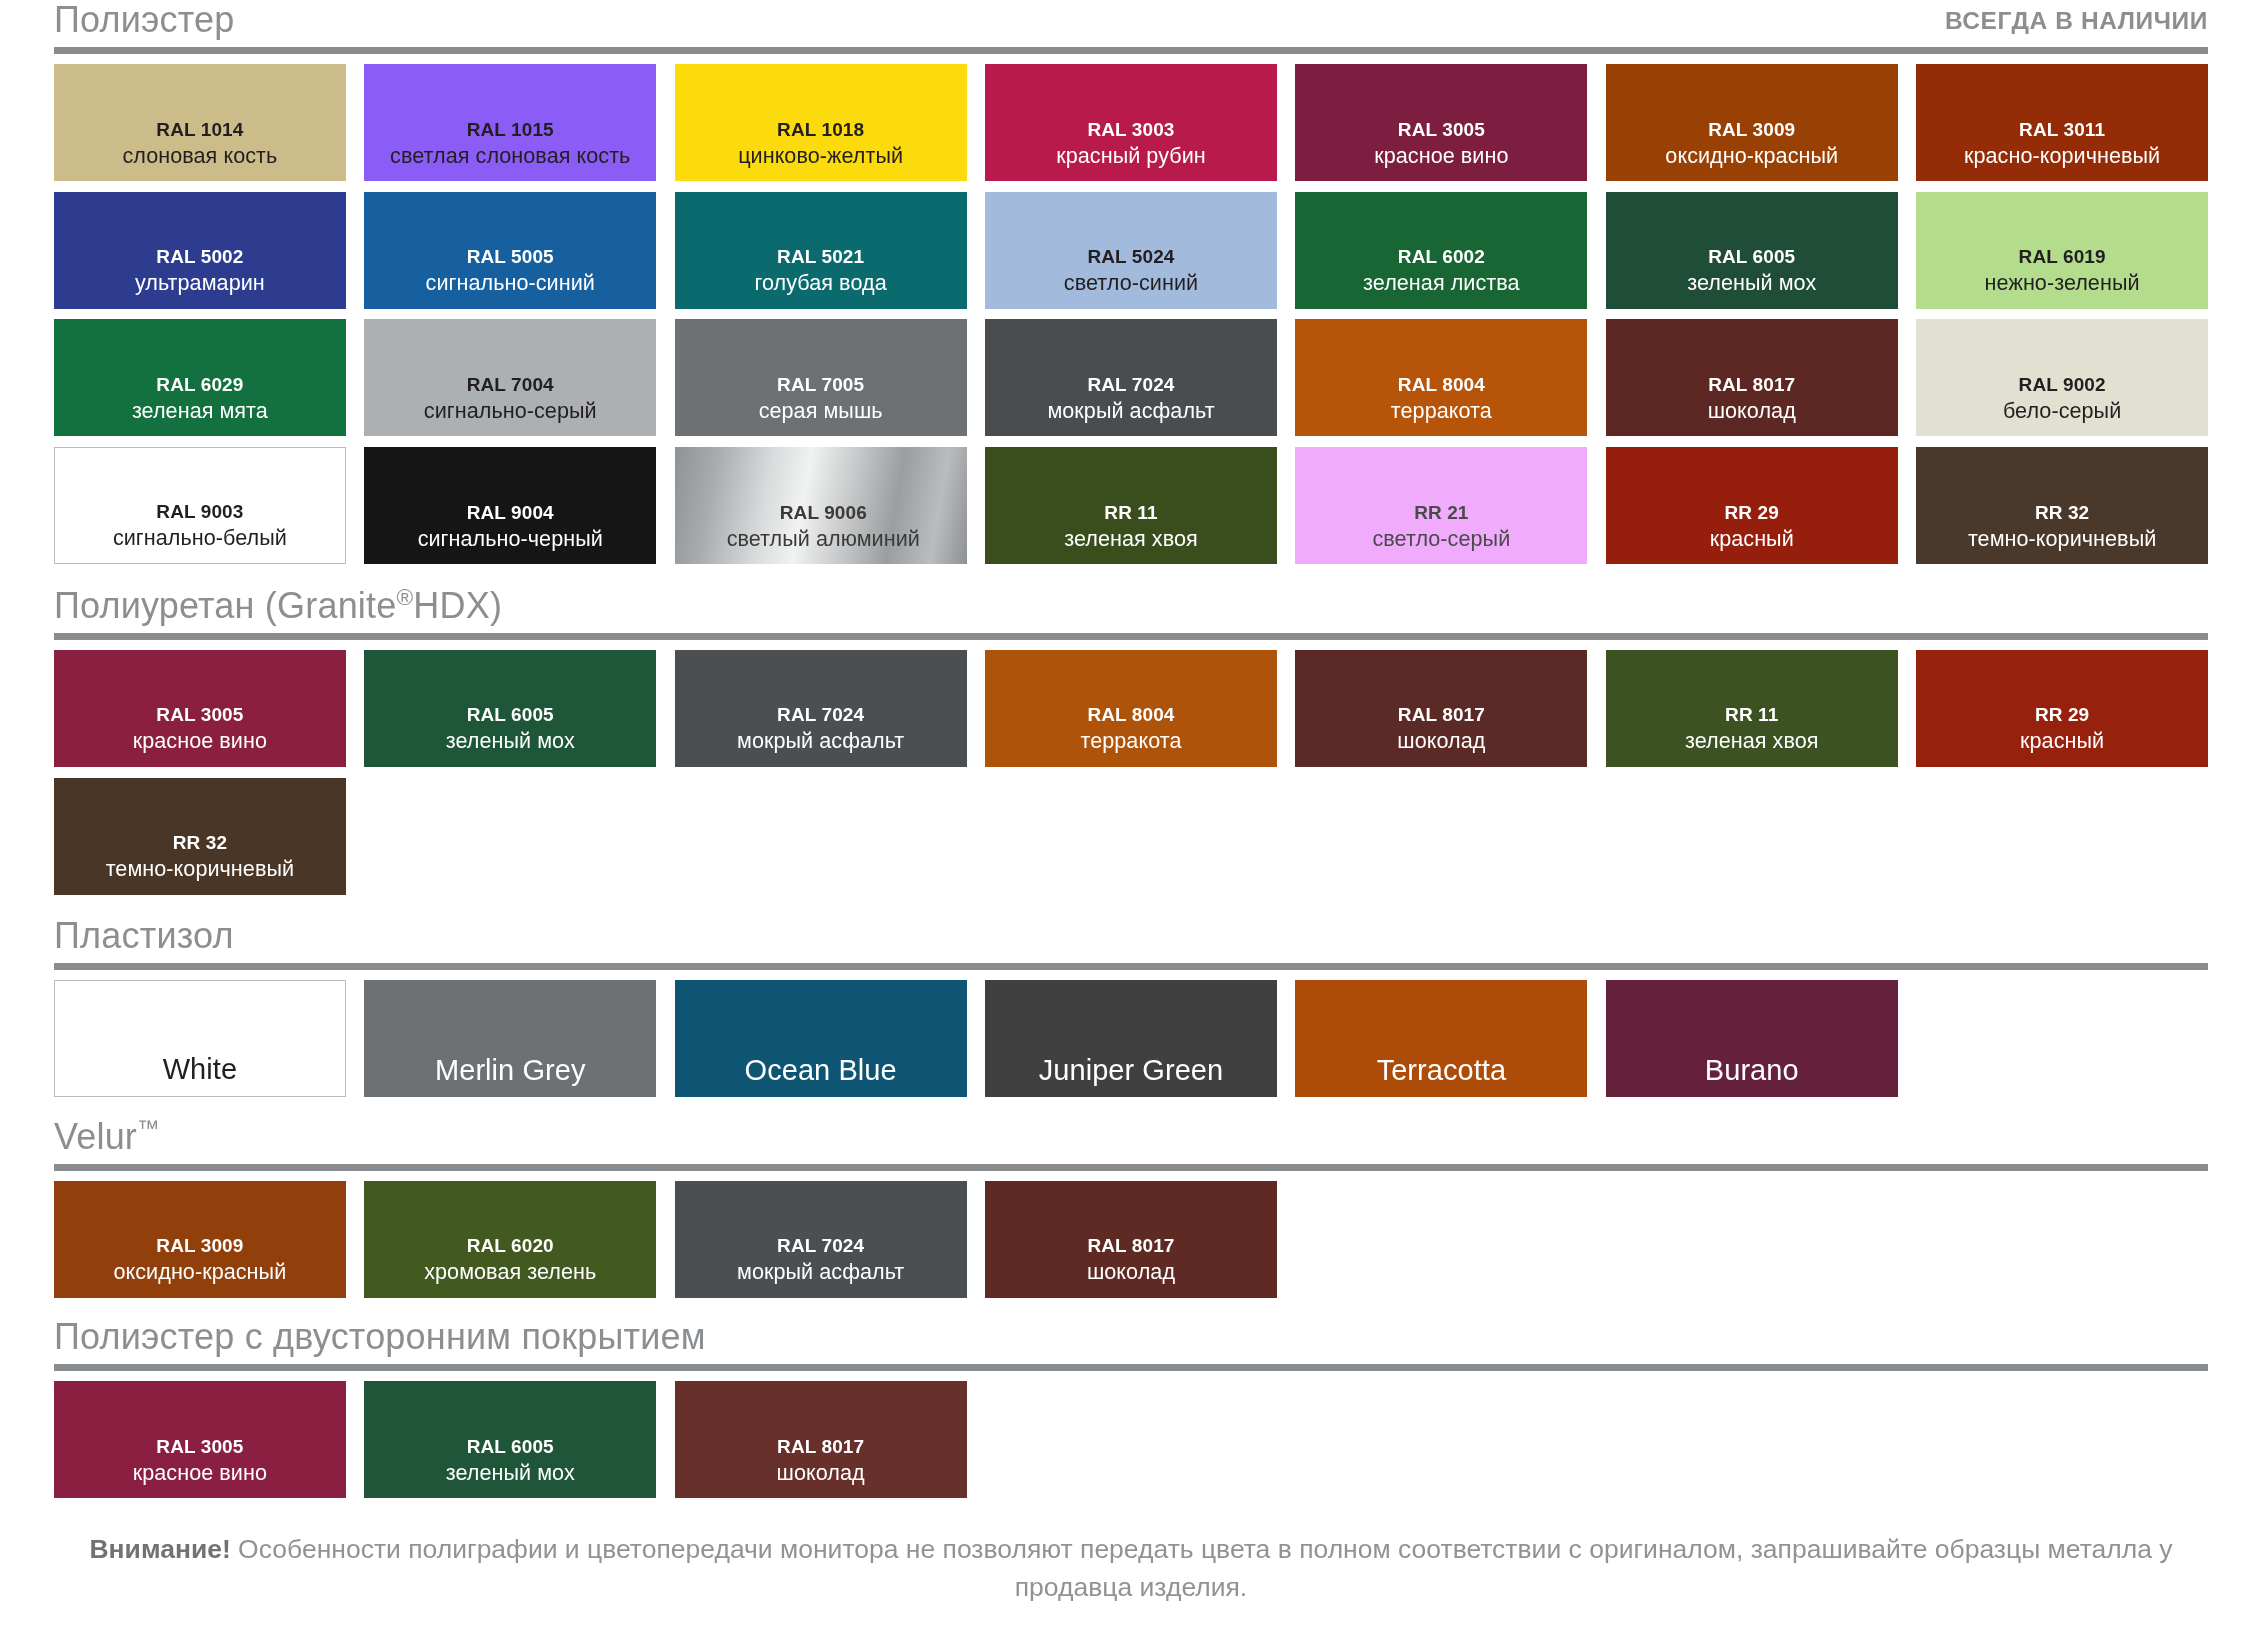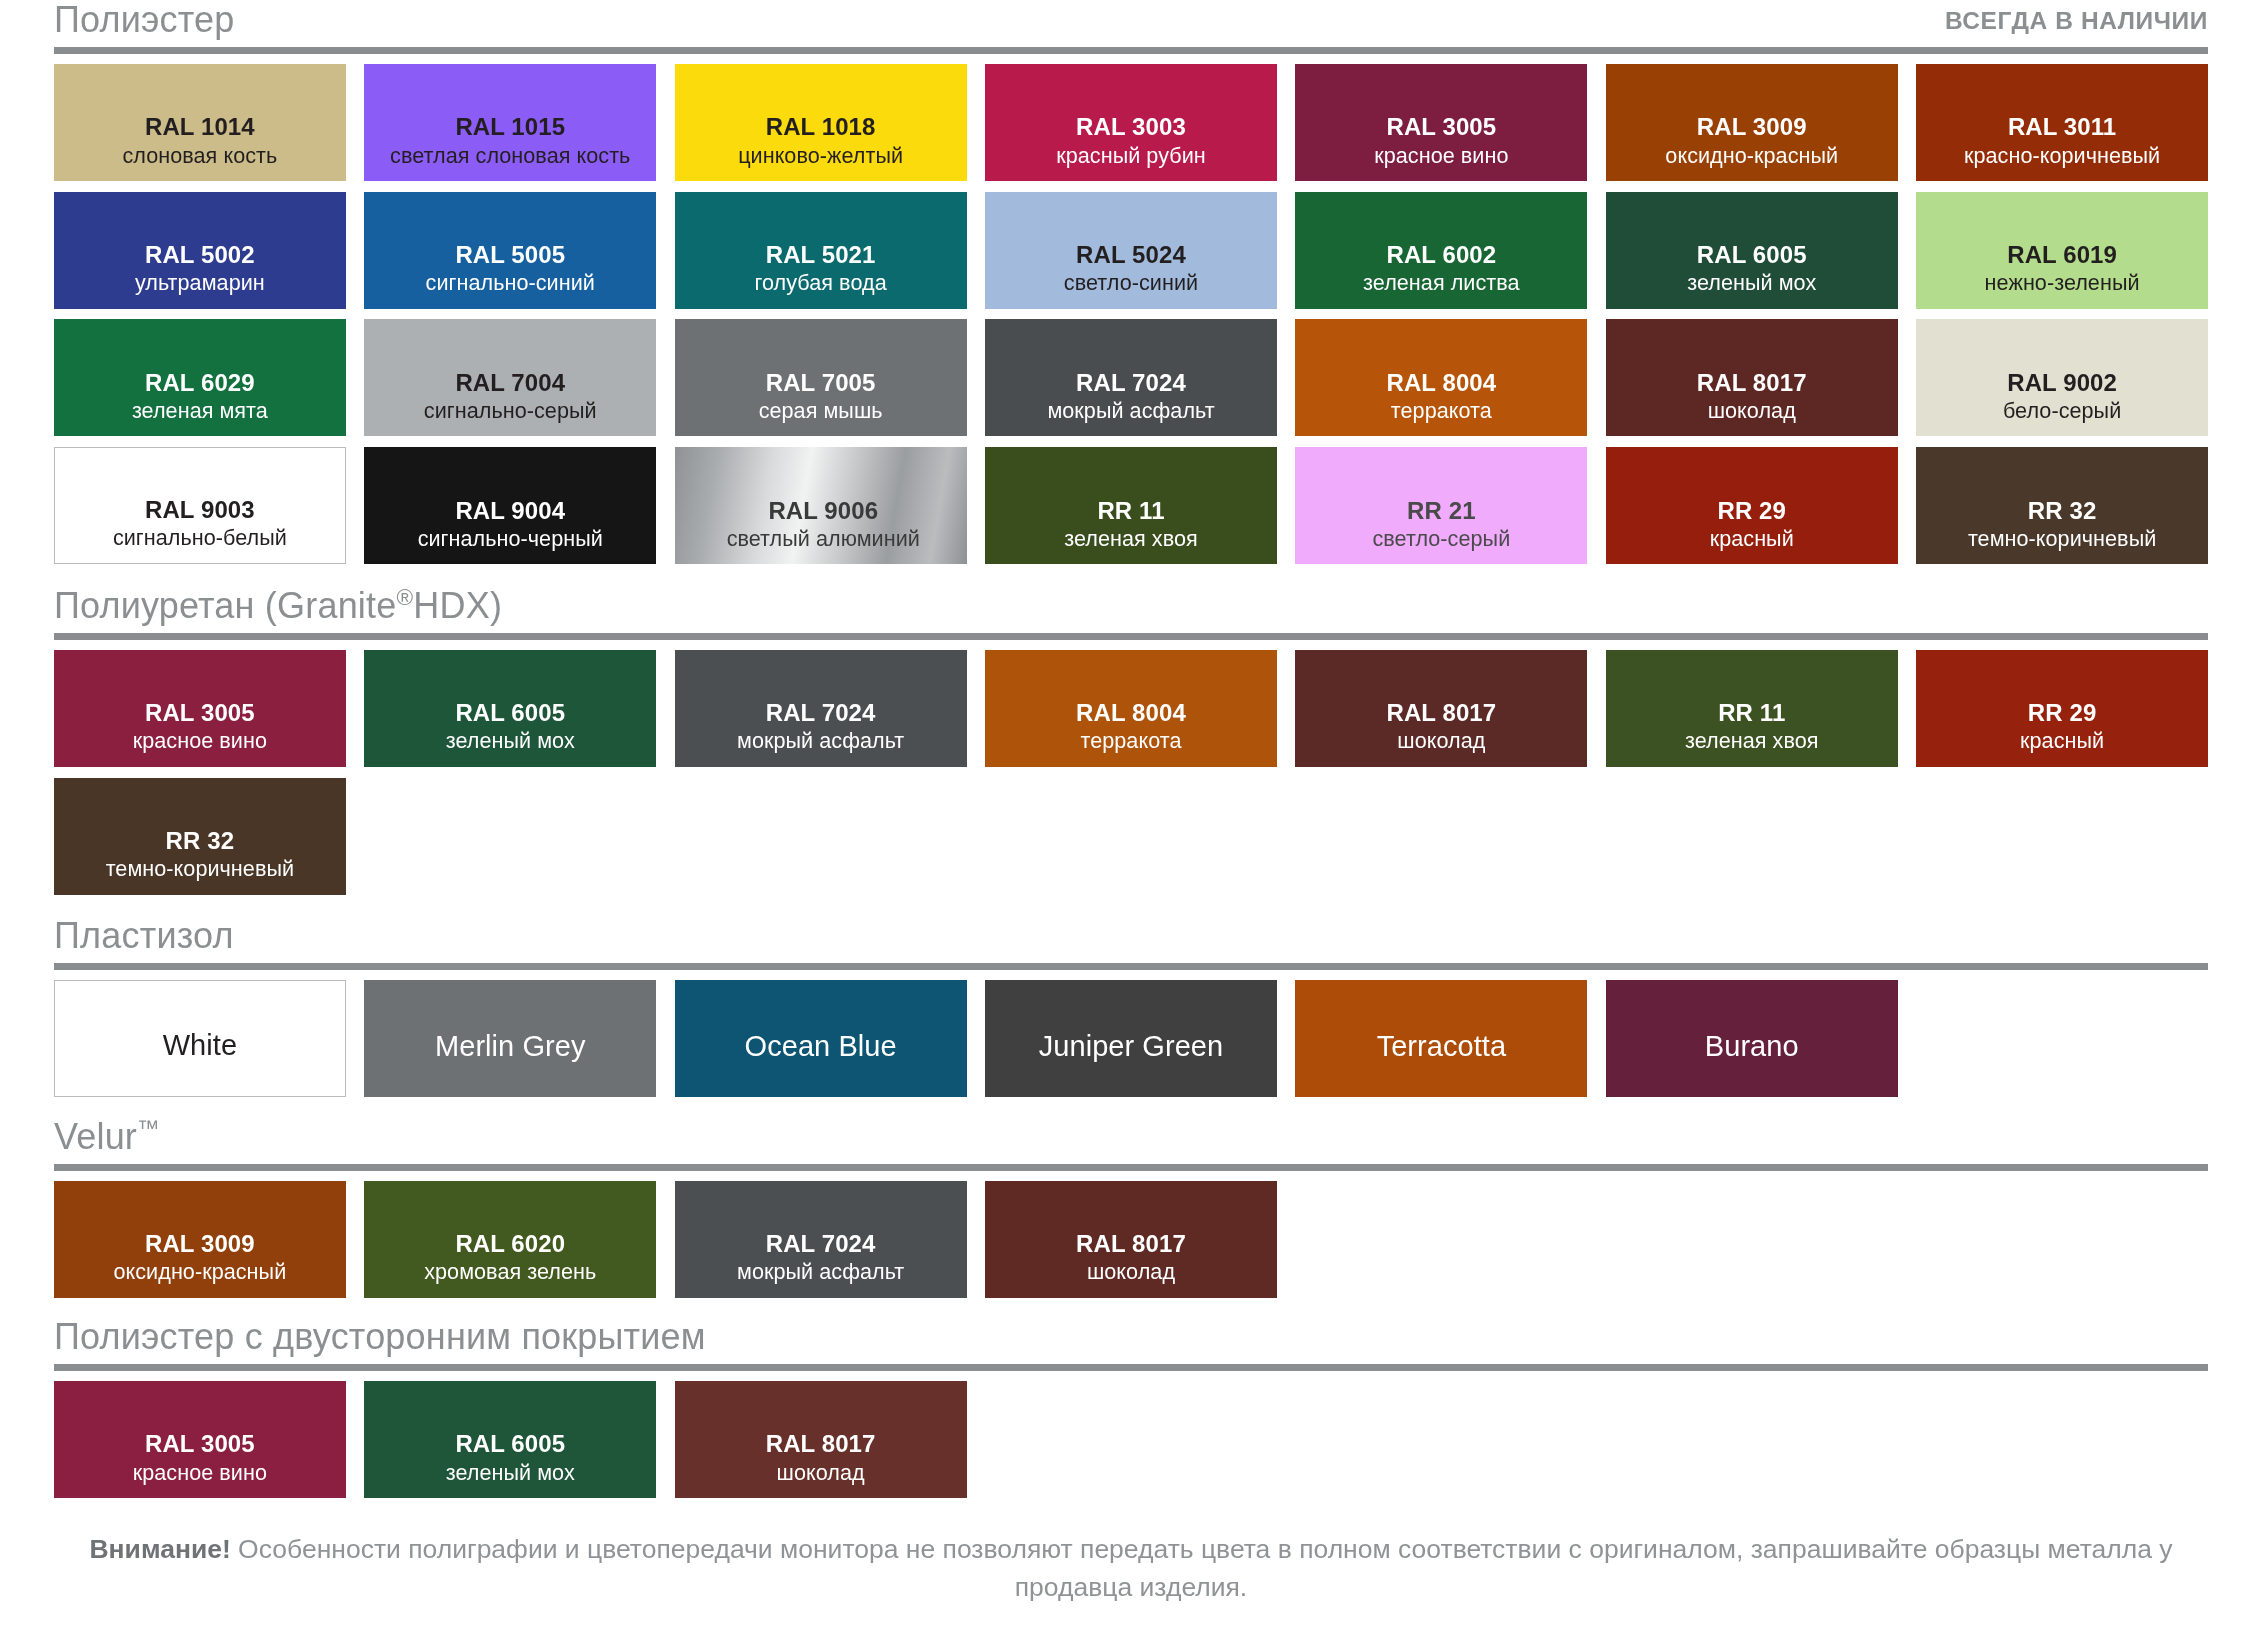--- a/index.html
+++ b/index.html
@@ -74,36 +74,36 @@
     padding: 0 15.7px 12.7px 15.7px;
     display: flex;
     flex-direction: column;
     justify-content: flex-end;
     overflow: hidden;
   }
   .swatch.bordered {
     border: 1px solid #b9bbbd;
   }
   .swatch .code {
-    font-size: 24px;
+    font-size: 19px;
     font-weight: 700;
     line-height: 1.06;
     letter-spacing: 0.1px;
   }
   .swatch .name {
     font-size: 21.6px;
     font-weight: 400;
     line-height: 1.14;
     margin-top: 3.9px;
     letter-spacing: 0.05px;
   }
   
   .swatch.label-only {
     justify-content: flex-end;
-    padding-bottom: 34px;
+    padding-bottom: 10px;
   }
   .swatch.label-only .name {
     font-size: 29px;
     margin-top: 0;
     line-height: 1.1;
   }
 
   
   .note {
     margin-top: 33px;

